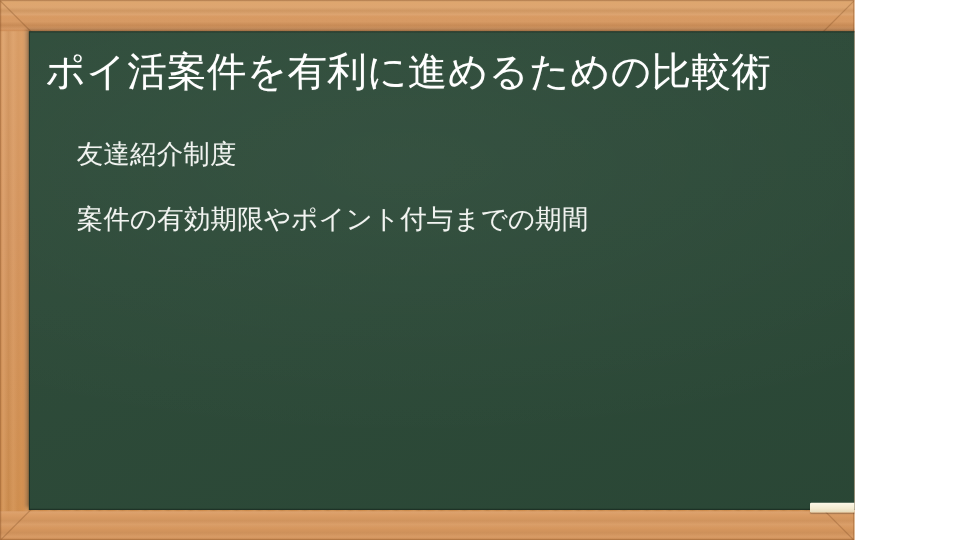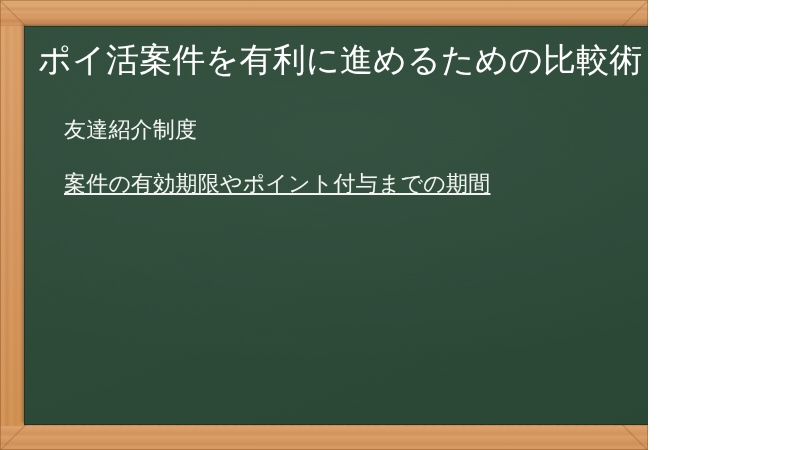--- a/index.html
+++ b/index.html
@@ -10,21 +10,21 @@
   body {
     width: 800px;
     height: 450px;
     overflow: hidden;
     font-family: "DejaVu Sans", "Liberation Sans", sans-serif;
   }
 
   
   .stage {
     position: relative;
-    width: 648px;
+    width: 712px;
     height: 450px;
     box-sizing: border-box;
     overflow: hidden;
     background: #d89a62;
   }
 
   
   .wood-base {
     position: absolute;
     inset: 0;
@@ -152,21 +152,21 @@
     padding: 0 0 0 28px;
   }
   .bullets li {
     color: #f2f4f1;
     font-size: 22px;
     line-height: 1.30;
     margin: 0 0 26px 0;
     letter-spacing: 0.2px;
     text-shadow: 0 0 1px rgba(255,255,255,0.18);
   }
-  .bullets li:last-child { margin-bottom: 4px; text-decoration: underline; }
+  .bullets li:last-child { margin-bottom: 4px; }
 
   
   .chalk {
     position: absolute;
     left: 675px;
     top: 419px;
     width: 65px;
     height: 8px;
     background: linear-gradient(180deg, #fdf8e8 0%, #f3ead0 60%, #e6d9b8 100%);
     border-radius: 1px;

